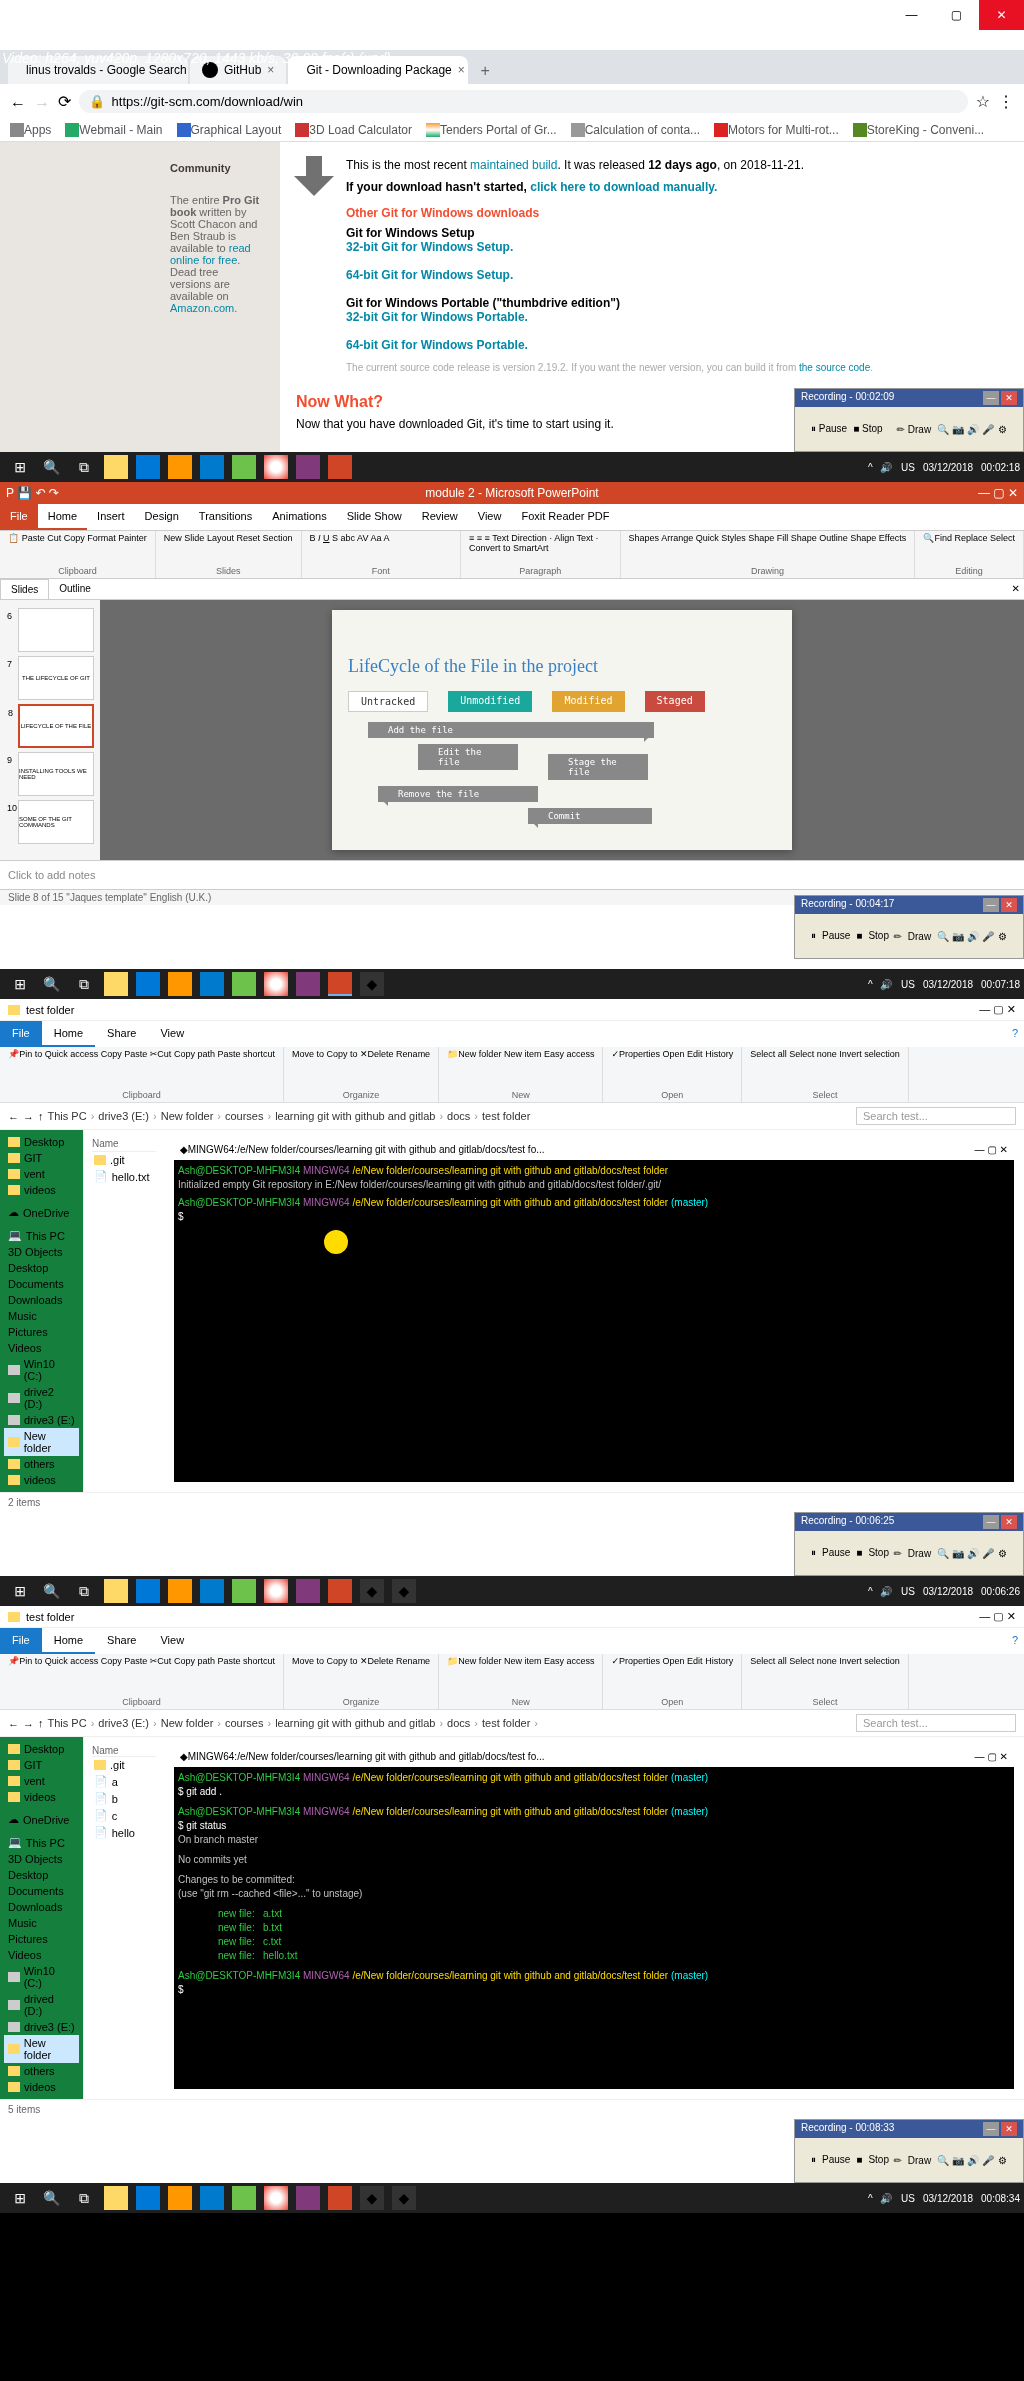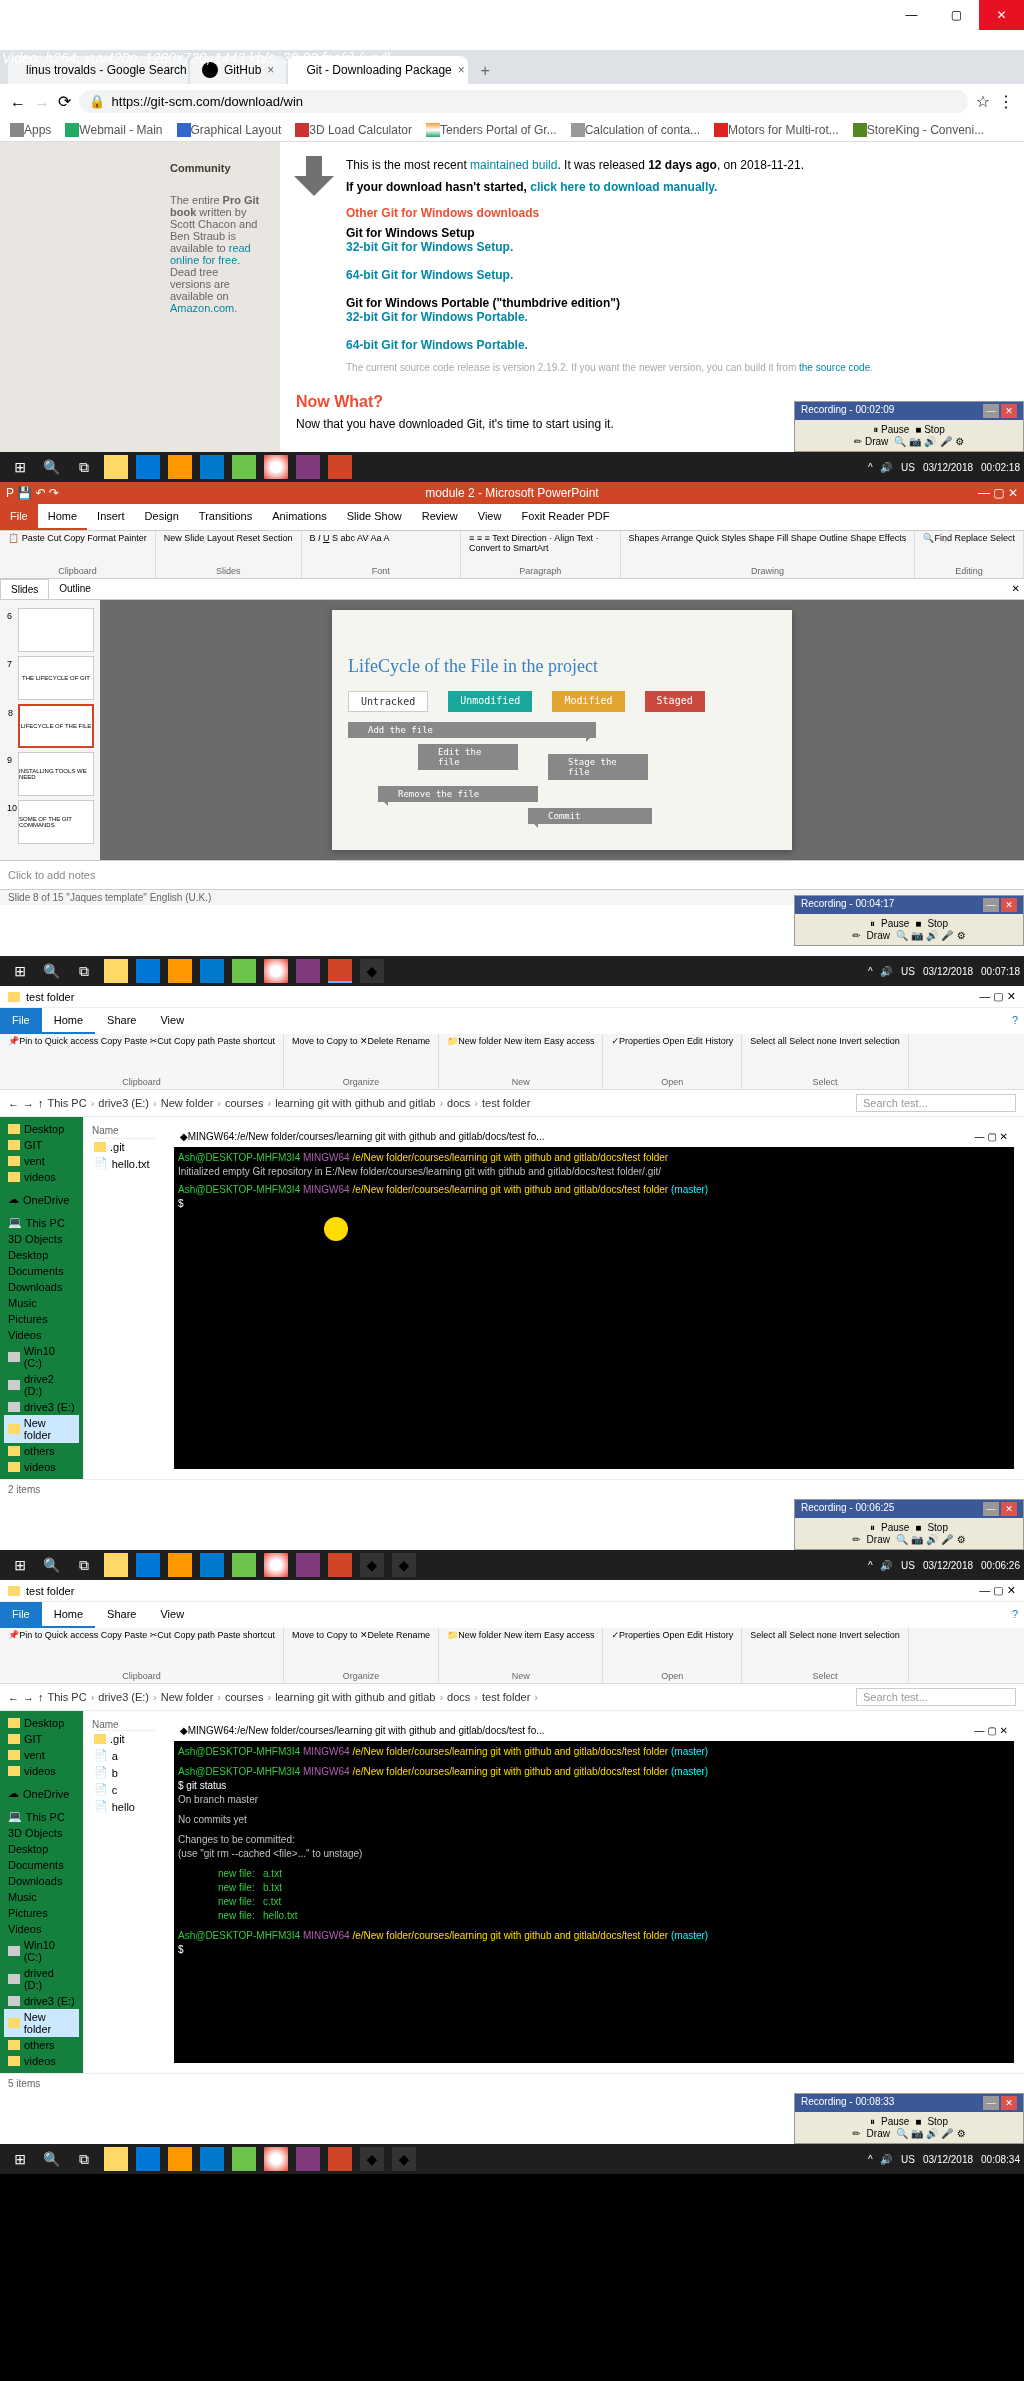--- a/index.html
+++ b/index.html
@@ -33,21 +33,21 @@
 .git-link { color: #0388a6; }
 .git-heading { color: #f14e32; font-weight: bold; margin: 12px 0 6px; }
 .git-cards { display: flex; gap: 40px; margin-top: 20px; justify-content: center; }
 .git-card { width: 70px; height: 70px; border-radius: 50%; background: #e9e6e1; display: flex; align-items: center; justify-content: center; }
 
 
 .recorder { position: absolute; right: 0; width: 230px; background: #ece9d8; border: 1px solid #999; font-size: 10px; z-index: 100; }
 .rec-title { background: #3b5998; color: #fff; padding: 2px 6px; display: flex; justify-content: space-between; }
 .rec-title .buttons { display: flex; gap: 2px; }
 .rec-title .btn { width: 16px; height: 14px; background: #d9534f; display: flex; align-items: center; justify-content: center; font-size: 9px; }
-.rec-body { padding: 4px; display: flex; justify-content: space-between; align-items: center; flex-direction: column; }
+.rec-body { padding: 16px; display: flex; justify-content: space-between; align-items: center; }
 .rec-controls { display: flex; gap: 6px; }
 .rec-tools { display: flex; gap: 6px; align-items: center; }
 
 
 .taskbar { background: #1f1f1f; height: 30px; display: flex; align-items: center; padding: 0 4px; position: relative; }
 .tb-icon { width: 24px; height: 24px; margin: 0 4px; display: flex; align-items: center; justify-content: center; font-size: 14px; }
 .tb-right { margin-left: auto; display: flex; align-items: center; gap: 8px; color: #fff; font-size: 10px; }
 
 
 .ppt { background: #fff; }
@@ -334,21 +334,21 @@
       <div class="ppt-slide">
         <div class="ppt-slide-title">LifeCycle of the File in the project</div>
         <div class="lifecycle">
           <div class="lc-headers">
             <span class="lc-h" style="background:#fff;color:#333;border:1px solid #ccc">Untracked</span>
             <span class="lc-h" style="background:#1aa89c">Unmodified</span>
             <span class="lc-h" style="background:#e2a430">Modified</span>
             <span class="lc-h" style="background:#c94a3e">Staged</span>
           </div>
           <div class="lc-arrows">
-            <div class="lc-arrow lc-arrow-r" style="width:248px;">Add the file</div>
+            <div class="lc-arrow lc-arrow-r" style="width:286px;margin-left:20px">Add the file</div>
             <div class="lc-arrow lc-arrow-r" style="width:100px;margin-left:70px">Edit the file</div>
             <div class="lc-arrow lc-arrow-r" style="width:100px;margin-left:200px;margin-top:-22px">Stage the file</div>
             <div class="lc-arrow lc-arrow-l" style="width:160px;margin-left:30px">Remove the file</div>
             <div class="lc-arrow lc-arrow-l" style="width:124px;margin-left:180px">Commit</div>
           </div>
         </div>
       </div>
     </div>
   </div>
   <div class="ppt-notes">Click to add notes</div>
@@ -697,20 +697,21 @@
           <span>.git</span>
         </div>
       <div class="exp-file">📄<span>a</span></div>
       <div class="exp-file">📄<span>b</span></div>
       <div class="exp-file">📄<span>c</span></div>
       <div class="exp-file">📄<span>hello</span></div>
     </div>
     <div class="terminal">
       <div class="term-title">◆ <span>MINGW64:/e/New folder/courses/learning git with github and gitlab/docs/test fo...</span><span class="term-controls">— ▢ ✕</span></div>
       <div><span class="t-green">Ash@DESKTOP-MHFM3I4</span> <span class="t-purple">MINGW64</span> <span class="t-yellow">/e/New folder/courses/learning git with github and gitlab/docs/test folder</span> <span class="t-cyan">(master)</span></div>
+      <div class="t-white">$ git add .</div>
       <div style="height:6px"></div>
       <div><span class="t-green">Ash@DESKTOP-MHFM3I4</span> <span class="t-purple">MINGW64</span> <span class="t-yellow">/e/New folder/courses/learning git with github and gitlab/docs/test folder</span> <span class="t-cyan">(master)</span></div>
       <div class="t-white">$ git status</div>
       <div>On branch master</div>
       <div style="height:6px"></div>
       <div>No commits yet</div>
       <div style="height:6px"></div>
       <div>Changes to be committed:</div>
       <div>  (use "git rm --cached &lt;file&gt;..." to unstage)</div>
       <div style="height:6px"></div>

